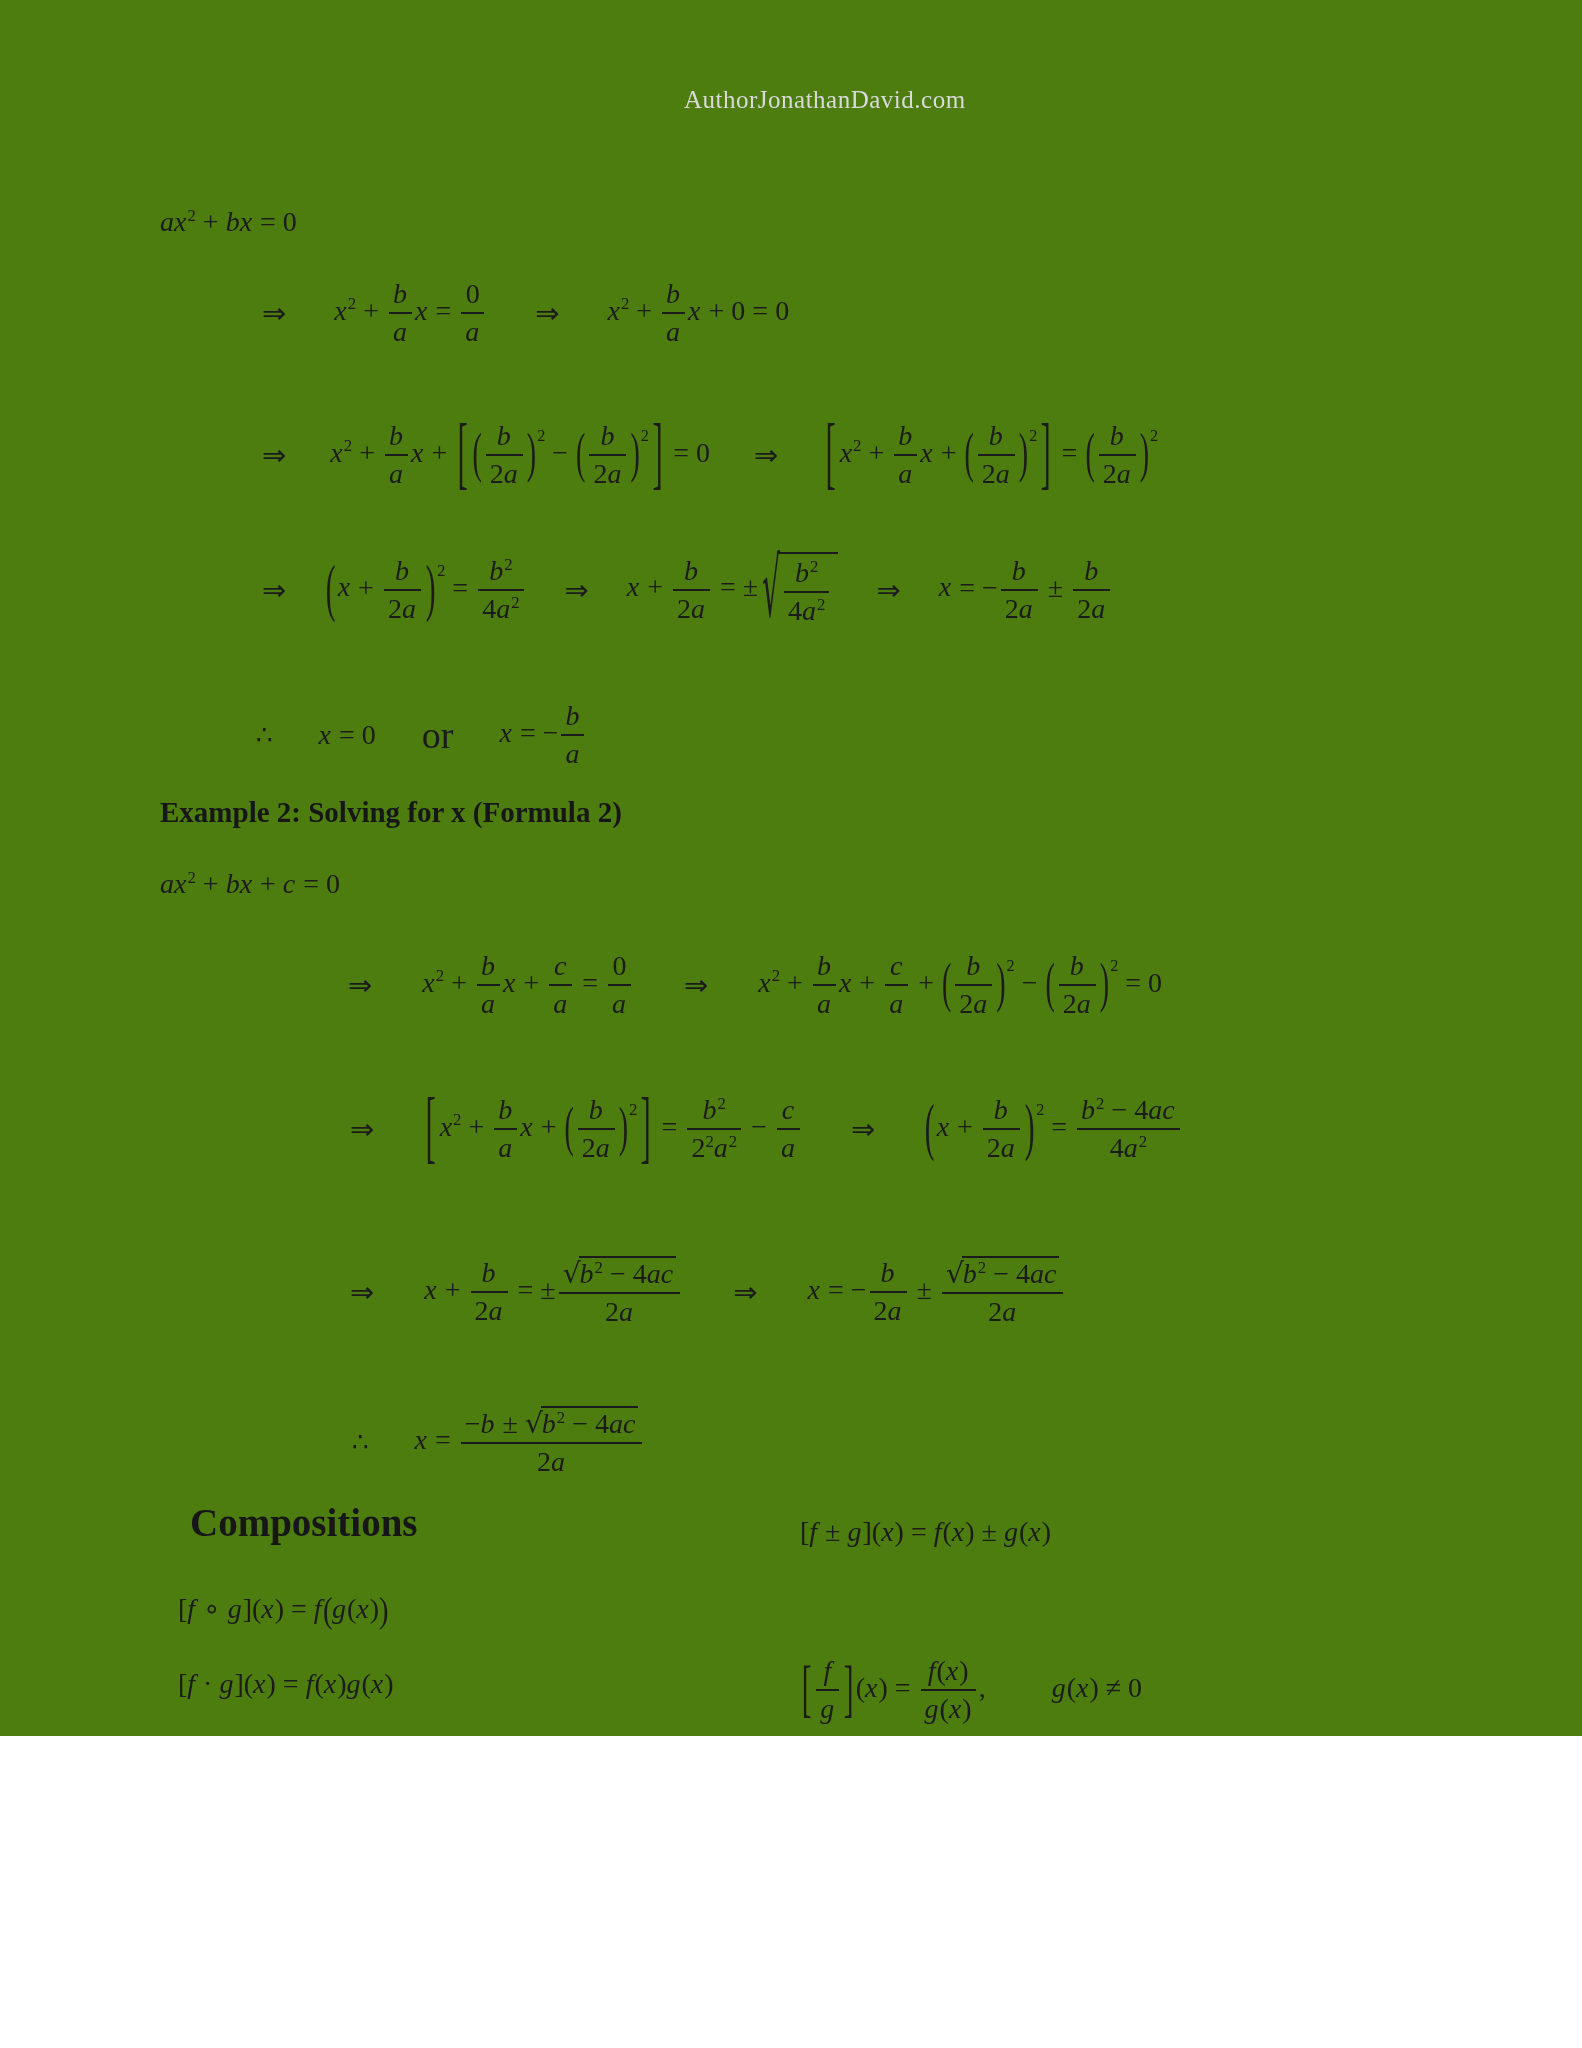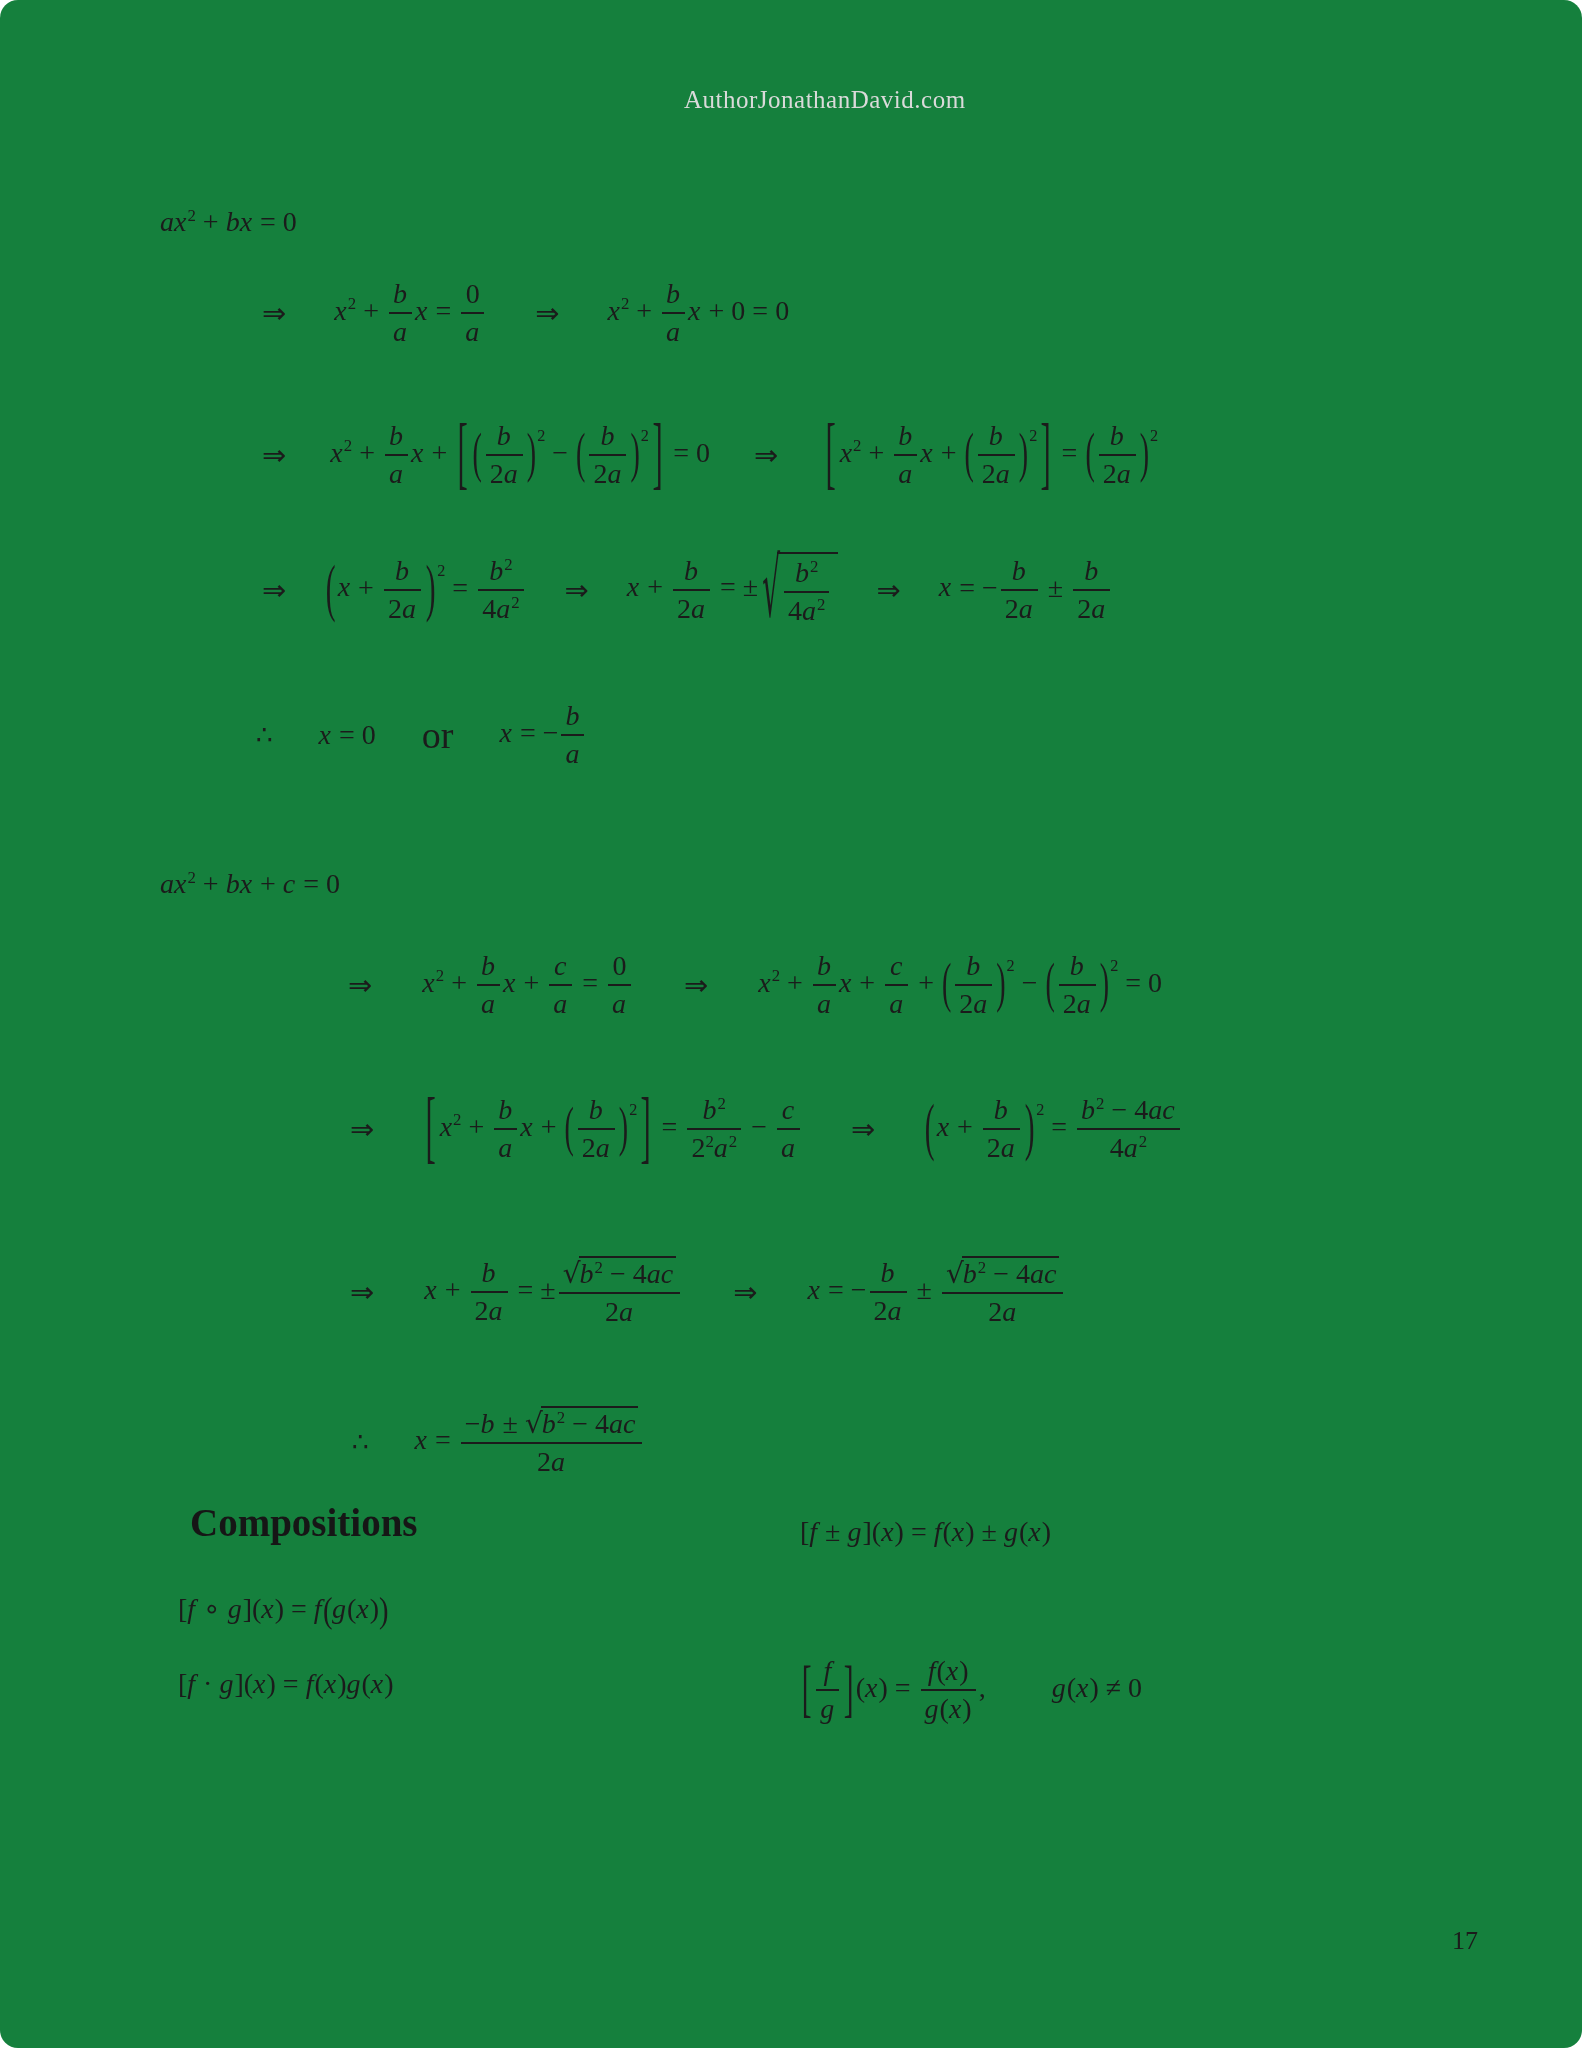--- a/index.html
+++ b/index.html
@@ -1,21 +1,20 @@
 <!DOCTYPE html>
 <html><head>
 <meta charset="utf-8">
 <style>
   * { box-sizing: border-box; }
   html,body { margin:0; padding:0; background:#ffffff; }
   .page {
-    position:relative; width:1582px; height:2048px; background:#15803d;
+    position:relative; width:1582px; height:1736px; background:#4d7c0f;
     color:#1b1b1b; font-family:"Liberation Serif","DejaVu Serif",serif;
     overflow:hidden;
-    border-radius:18px;
   }
   .watermark {
     position:absolute; left:684px; top:86px;
     font-size:25px; color:#dadada; letter-spacing:0.5px;
   }
   .hd {
     position:absolute; margin:0; color:#161616;
     font:700 29px "Liberation Serif","DejaVu Serif",serif;
   }
   .h1a { left:160px; top:136px; }
@@ -107,20 +106,21 @@
     <span class="eq"><i>x</i> = −<span class="fr"><span class="nu"><i>b</i></span><span class="de">2<i>a</i></span></span> ± <span class="fr"><span class="nu"><i>b</i></span><span class="de">2<i>a</i></span></span></span>
   </div>
 
   <div class="row r14">
     <span class="so">∴</span>
     <span class="eq"><i>x</i> = 0</span>
     <span class="orw">or</span>
     <span class="eq"><i>x</i> = −<span class="fr"><span class="nu"><i>b</i></span><span class="de"><i>a</i></span></span></span>
   </div>
 
+  <h2 class="hd h1b">Example 2: Solving for x (Formula 2)</h2>
   <div class="eq given given2"><i>ax</i><sup>2</sup> + <i>bx</i> + <i>c</i> = 0</div>
 
   <div class="row r21">
     <span class="imp">⇒</span>
     <span class="eq"><i>x</i><sup>2</sup> + <span class="fr"><span class="nu"><i>b</i></span><span class="de"><i>a</i></span></span><i>x</i> + <span class="fr"><span class="nu"><i>c</i></span><span class="de"><i>a</i></span></span> = <span class="fr"><span class="nu">0</span><span class="de"><i>a</i></span></span></span>
     <span class="imp">⇒</span>
     <span class="eq"><i>x</i><sup>2</sup> + <span class="fr"><span class="nu"><i>b</i></span><span class="de"><i>a</i></span></span><i>x</i> + <span class="fr"><span class="nu"><i>c</i></span><span class="de"><i>a</i></span></span> + <span class="dm">(</span><span class="fr"><span class="nu"><i>b</i></span><span class="de">2<i>a</i></span></span><span class="dm">)</span><sup class="h">2</sup> − <span class="dm">(</span><span class="fr"><span class="nu"><i>b</i></span><span class="de">2<i>a</i></span></span><span class="dm">)</span><sup class="h">2</sup> = 0</span>
   </div>
 
   <div class="row r22">

